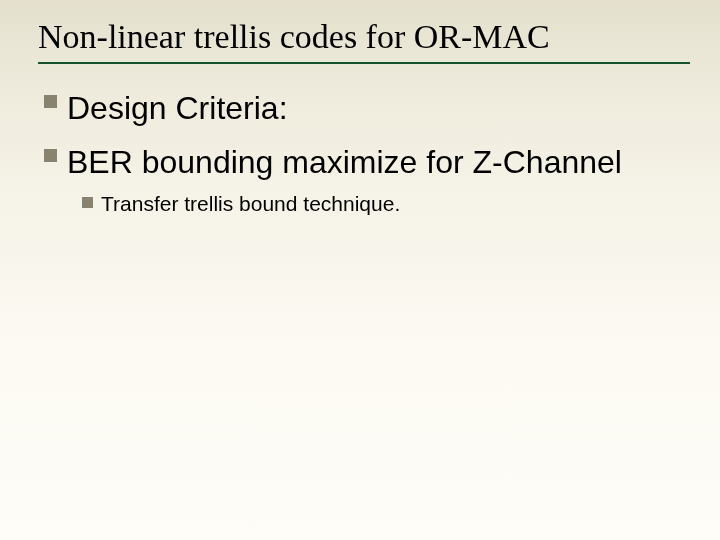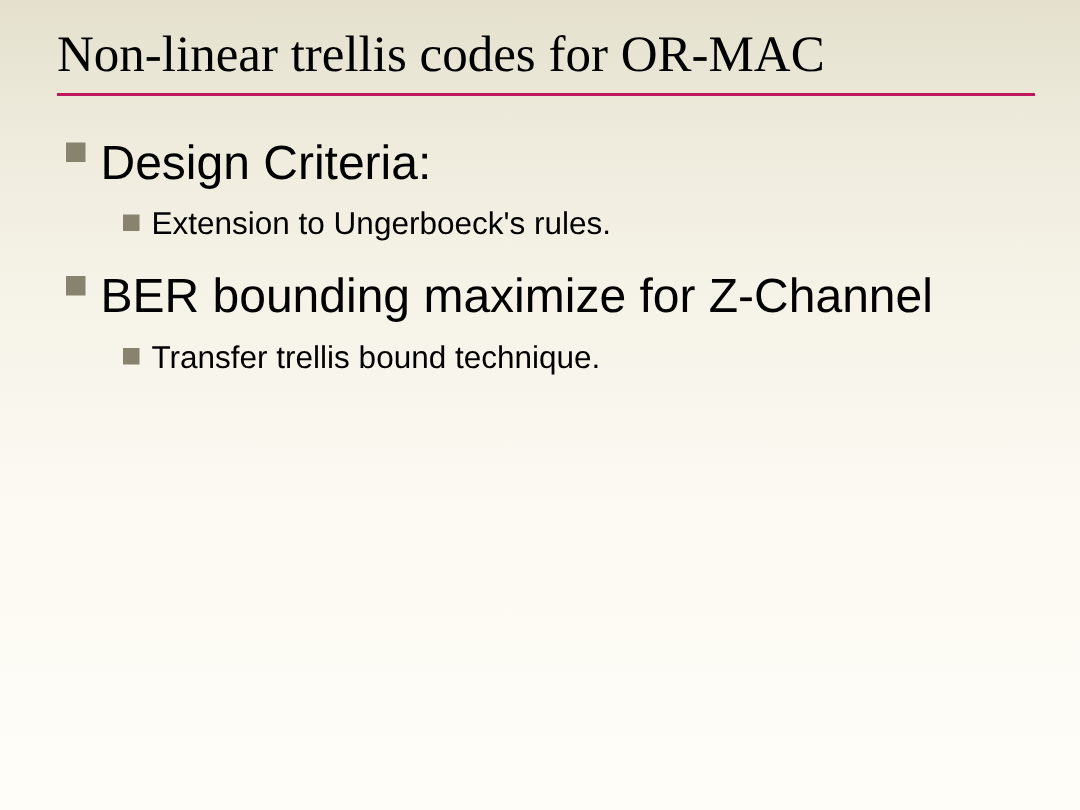--- a/index.html
+++ b/index.html
@@ -18,21 +18,21 @@
     padding: 18px 30px 0 38px;
     box-sizing: border-box;
     width: 100%;
     height: 100%;
   }
   .title {
     font-family: "Times New Roman", Times, serif;
     font-size: 34px;
     font-weight: 400;
     color: #000;
-    border-bottom: 2px solid #be185d;
+    border-bottom: 2px solid #14532d;
     padding-bottom: 6px;
     margin-bottom: 24px;
     letter-spacing: 0px;
   }
   .bullet-row {
     display: flex;
     align-items: flex-start;
     margin-bottom: 6px;
   }
   .bullet-box {
@@ -74,24 +74,20 @@
 
 <div class="slide">
 
   <div class="title">Non-linear trellis codes for OR-MAC</div>
 
   <div class="bullet-row lvl1">
     <div class="bullet-box"></div>
     <div class="lvl1-text">Design Criteria:</div>
   </div>
   <div class="lvl2-group">
-    <div class="bullet-row lvl2">
-      <div class="bullet-box small"></div>
-      <div class="lvl2-text">Extension to Ungerboeck's rules.</div>
-    </div>
   </div>
 
   <div class="bullet-row lvl1">
     <div class="bullet-box"></div>
     <div class="lvl1-text">BER bounding maximize for Z-Channel</div>
   </div>
   <div class="lvl2-group">
     <div class="bullet-row lvl2">
       <div class="bullet-box small"></div>
       <div class="lvl2-text">Transfer trellis bound technique.</div>

